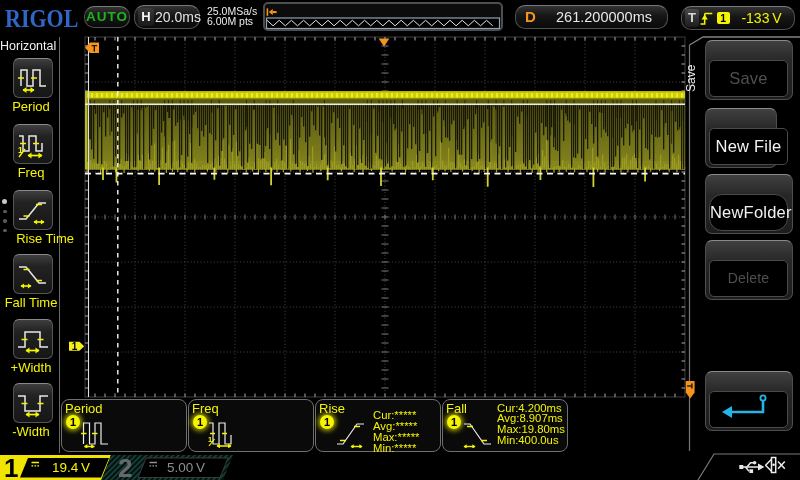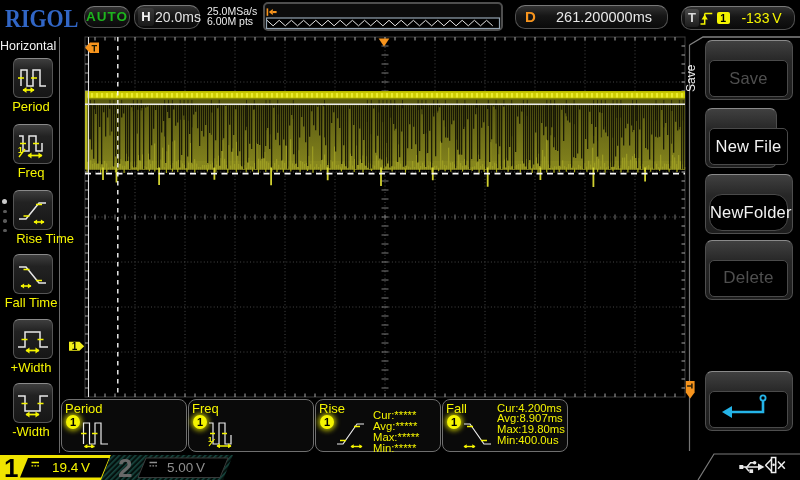--- a/index.html
+++ b/index.html
@@ -210,21 +210,21 @@
       <div style="width:100%;height:100%;text-align:center;line-height:34px;font-size:16.5px;color:#f2f2f2;letter-spacing:0.2px">New File</div>
     </div>
 </div>
 <div class="abs" style="left:705px;top:173.5px;width:88px;height:60px;border-radius:7px;background:linear-gradient(#404040,#272727 35%,#1d1d1d);border:1px solid #4e4e4e;border-top-color:#8a8a8a">
 <div class="abs" style="left:3px;top:19px;width:79px;height:37px;border-radius:13px;background:#000;border:1px solid #4a4a4a">
       <div style="width:100%;height:100%;text-align:center;line-height:34px;font-size:16.5px;color:#f2f2f2;letter-spacing:0.2px">NewFolder</div>
     </div>
 </div>
 <div class="abs" style="left:705px;top:240px;width:88px;height:60px;border-radius:7px;background:linear-gradient(#404040,#272727 35%,#1d1d1d);border:1px solid #4e4e4e;border-top-color:#8a8a8a">
 <div class="abs" style="left:3px;top:19px;width:79px;height:37px;border-radius:5px;background:#000;border:1px solid #4a4a4a">
-      <div style="width:100%;height:100%;text-align:center;line-height:34px;font-size:17px;color:#4f4f4f;letter-spacing:0.2px">Delete</div>
+      <div style="width:100%;height:100%;text-align:center;line-height:34px;font-size:14px;color:#4f4f4f;letter-spacing:0.2px">Delete</div>
     </div>
 </div>
 <div class="abs" style="left:705px;top:370.5px;width:88px;height:60px;border-radius:7px;background:linear-gradient(#404040,#272727 35%,#1d1d1d);border:1px solid #4e4e4e;border-top-color:#8a8a8a">
 <div class="abs" style="left:3px;top:19px;width:79px;height:37px;border-radius:5px;background:#000;border:1px solid #4a4a4a">
       <svg width="79" height="35" viewBox="0 0 79 35" style="position:absolute;left:0;top:0">
         <path d="M53 8v12H22" fill="none" stroke="#25b4e8" stroke-width="2.6"></path>
         <circle cx="53" cy="6" r="2.6" fill="none" stroke="#25b4e8" stroke-width="1.8"></circle>
         <polygon points="22,14 22,26 12,20" fill="#25b4e8"></polygon>
       </svg>
     </div>

